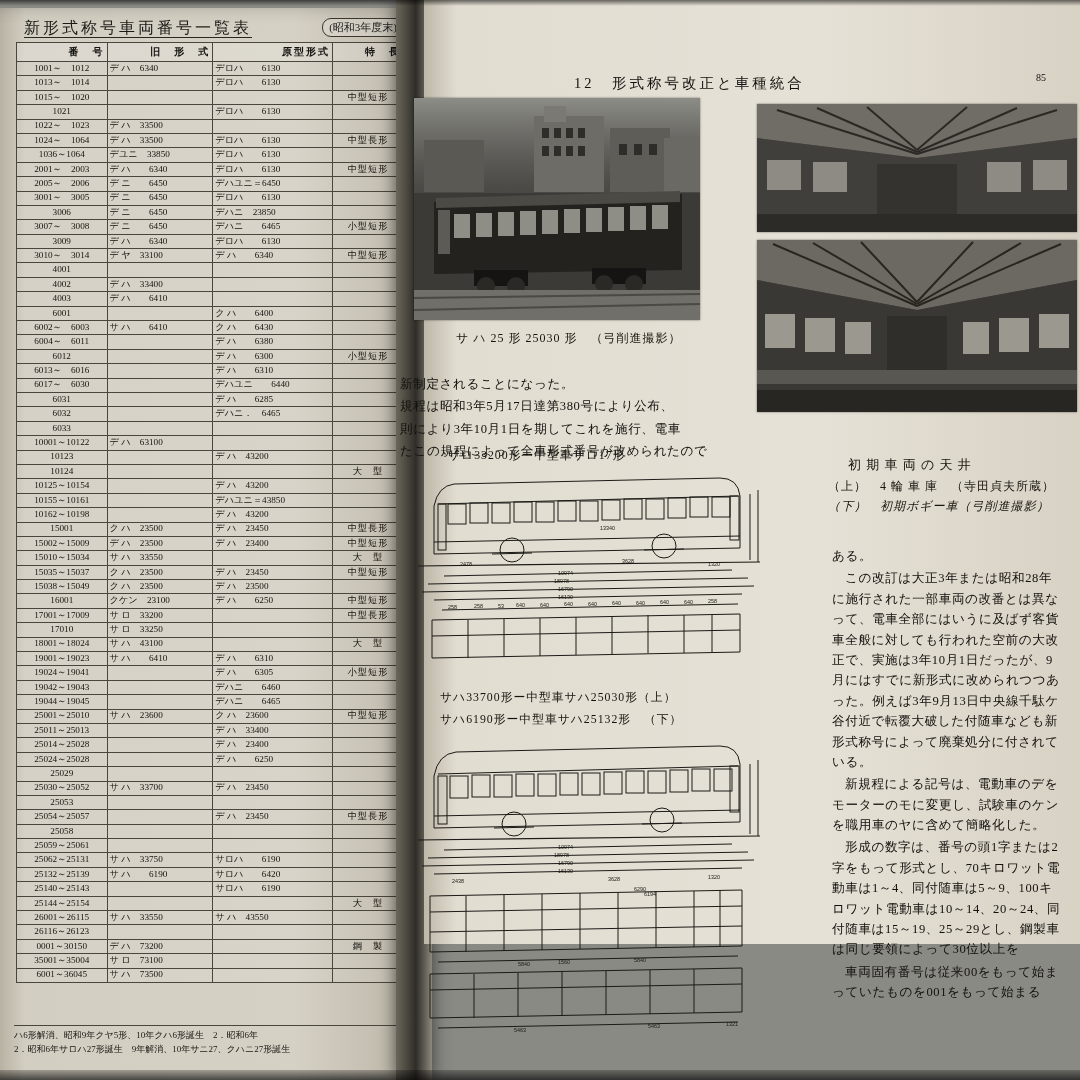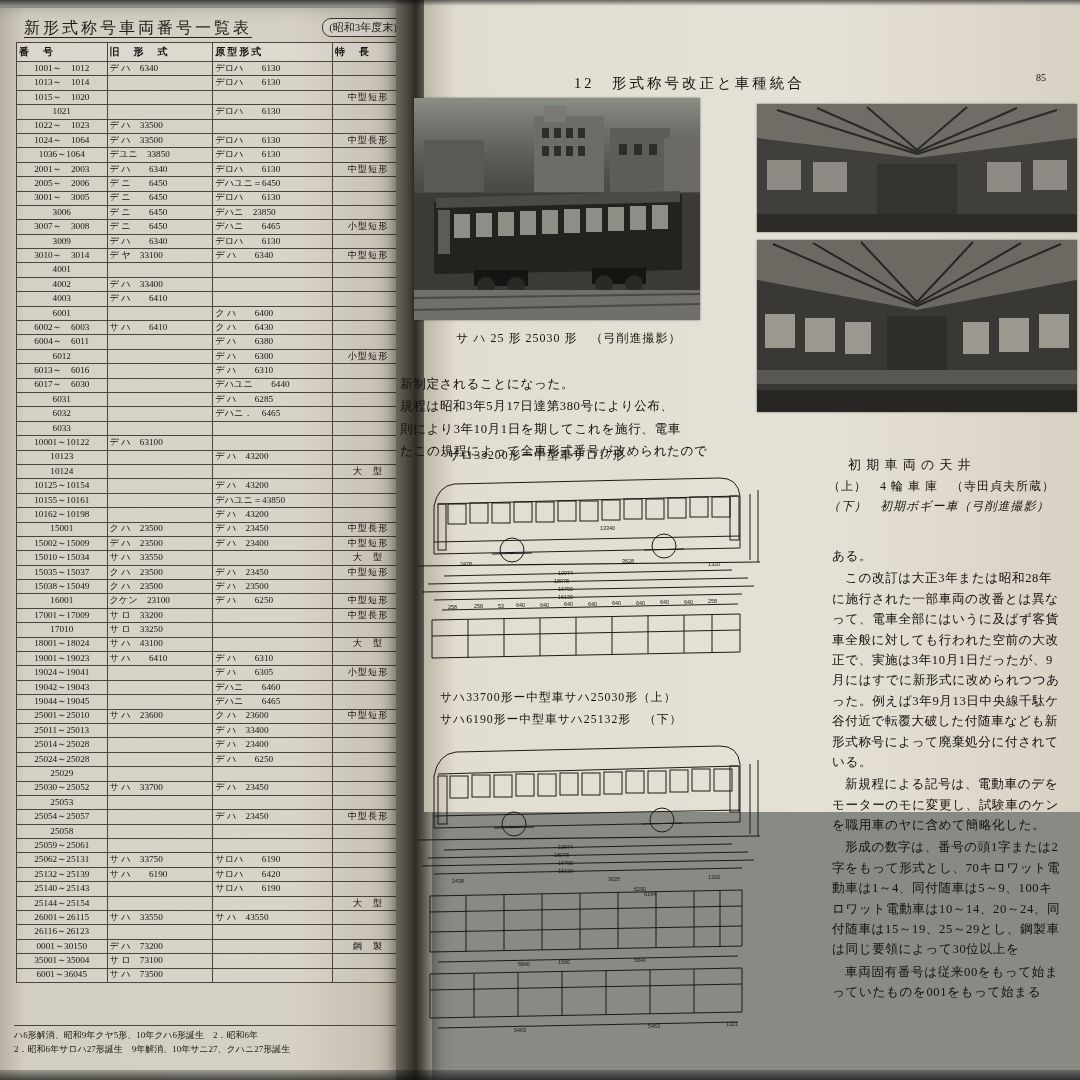--- a/index.html
+++ b/index.html
@@ -15,37 +15,37 @@
 
   .tbl-title{position:absolute;left:14px;top:4px;font-size:16px;letter-spacing:3px;color:#1c1a17;}
   .tbl-title .u{border-bottom:1px solid #2a2722;padding-bottom:1px;}
   .tbl-note{position:absolute;right:6px;top:4px;font-size:11px;color:#1c1a17;
             border:1px solid #3a362f;border-radius:9px;padding:1px 6px;background:rgba(255,255,255,.18);}
 
   table.main{position:absolute;left:6px;top:28px;width:388px;border-collapse:collapse;
              font-size:9.2px;color:#15130f;background:rgba(255,255,255,.07);}
   table.main th,table.main td{border:1px solid #4b463d;padding:0 2px;line-height:1.05;
              height:13.4px;vertical-align:middle;white-space:nowrap;}
-  table.main th{font-size:10px;letter-spacing:2px;text-align:left;height:18px;background:rgba(255,255,255,.14);}
+  table.main th{font-size:10px;letter-spacing:2px;text-align:right;height:18px;background:rgba(255,255,255,.14);}
   .c-no{width:88px;text-align:center;}
   .c-old{width:104px;}
   .c-orig{width:118px;}
   .c-feat{width:68px;text-align:center;letter-spacing:1px;}
 
   .footline{position:absolute;left:4px;bottom:26px;width:394px;font-size:9px;color:#1b1915;
             border-top:1px solid #4b463d;padding-top:3px;line-height:1.5;overflow:hidden;margin-top:16px;}
   .footline div{white-space:nowrap;}
 
   
   #gutter{position:absolute;left:396px;top:0;width:36px;height:1080px;
           background:linear-gradient(90deg,#6a665c 0%,#4b483f 30%,#2f2d28 55%,#6d6960 85%,#8e897c 100%);
           box-shadow:0 0 18px rgba(0,0,0,.6);}
 
   
-  #rightpage{position:absolute;left:424px;top:0;width:656px;height:812px;
+  #rightpage{position:absolute;left:424px;top:0;width:656px;height:944px;
              background:#ded9cd;
              background-image:linear-gradient(90deg,#bdb7a8 0%, #e2ddd1 5%, #e6e1d6 60%, #d8d2c5 100%);}
   .rp-head{position:absolute;left:150px;top:74px;font-size:14.5px;letter-spacing:3px;color:#13110e;}
   .rp-pageno{position:absolute;right:34px;top:72px;font-size:10px;color:#13110e;}
 
   .photo{position:absolute;background:#2b2a28;overflow:hidden;
          box-shadow:0 0 2px rgba(0,0,0,.5);}
   .photo .g{position:absolute;inset:0;}
   .cap{position:absolute;font-size:12px;color:#17150f;letter-spacing:1px;white-space:nowrap;}
 

